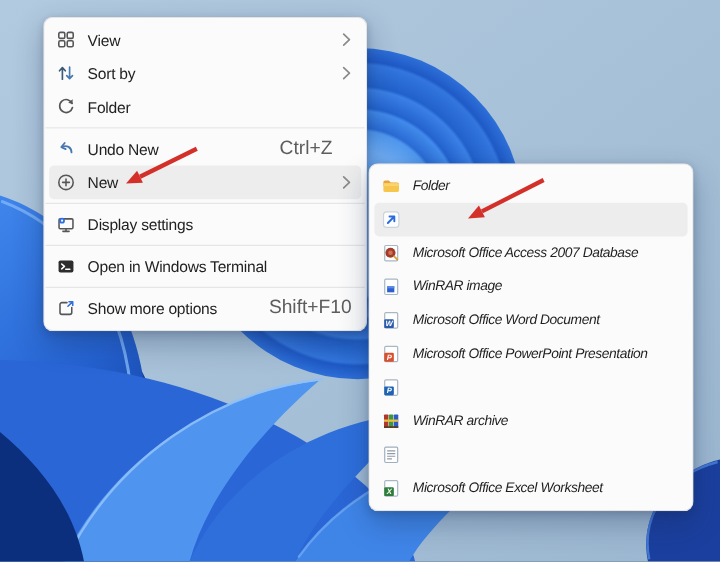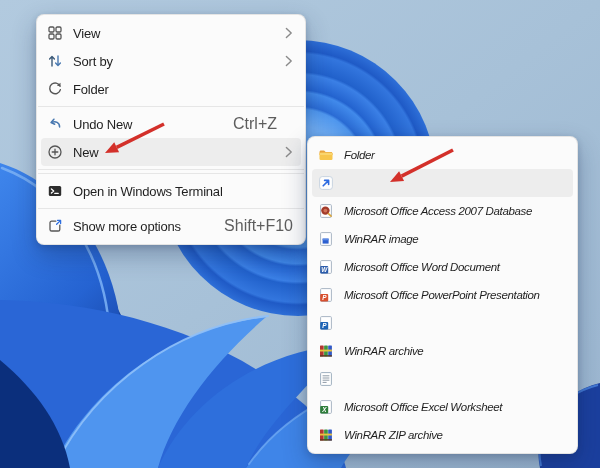--- a/index.html
+++ b/index.html
@@ -144,20 +144,31 @@
           </svg>
         </span>
         <span class="lb">New</span>
         <span class="ch">
           <svg width="8" height="12" viewBox="0 0 8 12">
             <path d="M1.4,1.4 L6.2,6 L1.4,10.6" fill="none" stroke="#8a8a8a" stroke-width="1.4" stroke-linecap="round" stroke-linejoin="round"></path>
           </svg>
         </span>
       </div>
       <div class="sep"></div>
+      <div class="row">
+        <span class="ic">
+          <svg width="16" height="16" viewBox="0 0 16 16">
+            <rect x="2.2" y="3.4" width="11.6" height="8.2" rx="1" fill="none" stroke="#565656" stroke-width="1.3"></rect>
+            <path d="M8,11.8 V13.6 M5.4,13.8 H10.6" stroke="#565656" stroke-width="1.3" stroke-linecap="round"></path>
+            <circle cx="4.7" cy="4.9" r="2.4" fill="#2f6fe0"></circle>
+            <circle cx="4.7" cy="4.9" r="0.9" fill="#fbfbfb"></circle>
+          </svg>
+        </span>
+        <span class="lb">Display settings</span>
+      </div>
       <div class="sep"></div>
       <div class="row">
         <span class="ic">
           <svg width="16" height="16" viewBox="0 0 16 16">
             <rect x="1.8" y="3" width="12.4" height="10" rx="1.6" fill="#2d2d2d"></rect>
             <path d="M4.4,6 L6.7,8 L4.4,10" fill="none" stroke="#fff" stroke-width="1.3" stroke-linecap="round" stroke-linejoin="round"></path>
             <path d="M7.8,10.4 H11.2" stroke="#fff" stroke-width="1.3" stroke-linecap="round"></path>
           </svg>
         </span>
         <span class="lb">Open in Windows Terminal</span>
@@ -271,32 +282,20 @@
       </div>
       <div class="row">
         <span class="ic">
           <svg width="16" height="16" viewBox="0 0 16 16">
             <rect x="2.6" y="1.6" width="10.8" height="12.8" rx="1" fill="#fff" stroke="#a9b6c4"></rect>
             <rect x="2.2" y="7" width="8" height="7.4" rx="1" fill="#2e7d3a"></rect>
             <text x="6.2" y="12.6" font-family="Liberation Sans, sans-serif" font-size="6.4" font-weight="bold" fill="#fff" text-anchor="middle">X</text>
           </svg>
         </span>
         <span class="lb">Microsoft Office Excel Worksheet</span>
-      </div>
-      <div class="row">
-        <span class="ic">
-          <svg width="16" height="16" viewBox="0 0 16 16">
-            <rect x="2" y="2.4" width="3.7" height="11.2" rx="0.6" fill="#b23630"></rect>
-            <rect x="6.1" y="2.4" width="3.7" height="11.2" rx="0.6" fill="#3e9640"></rect>
-            <rect x="10.2" y="2.4" width="3.7" height="11.2" rx="0.6" fill="#3059c8"></rect>
-            <rect x="2" y="6.6" width="11.9" height="1.9" fill="#e8c23e"></rect>
-            <rect x="2" y="12.2" width="11.9" height="1.4" fill="#5a3b22"></rect>
-          </svg>
-        </span>
-        <span class="lb">WinRAR ZIP archive</span>
       </div>
     </div>
 
   <svg class="annot" id="arrows" width="600" height="468" viewBox="0 0 600 468">
       <g>
         <line x1="164" y1="124" x2="116.6668330346658" y2="147.2654549490626" stroke="#d3302a" stroke-width="3.6"></line>
         <polygon points="105,153 114.2406793592692,142.32948712670398 119.0929867100624,152.2014227714212" fill="#d3302a"></polygon>
       </g>
       <g>
         <line x1="453" y1="150" x2="401.5905252852035" y2="176.11274906148392" stroke="#d3302a" stroke-width="3.6"></line>

